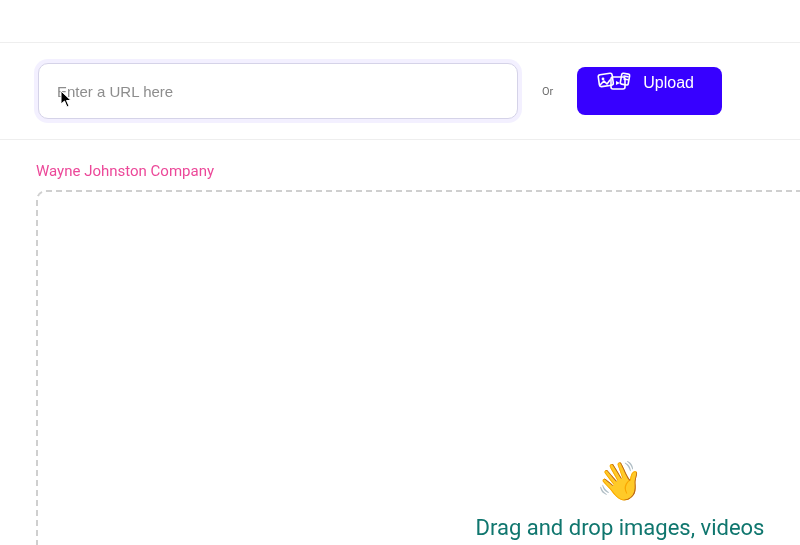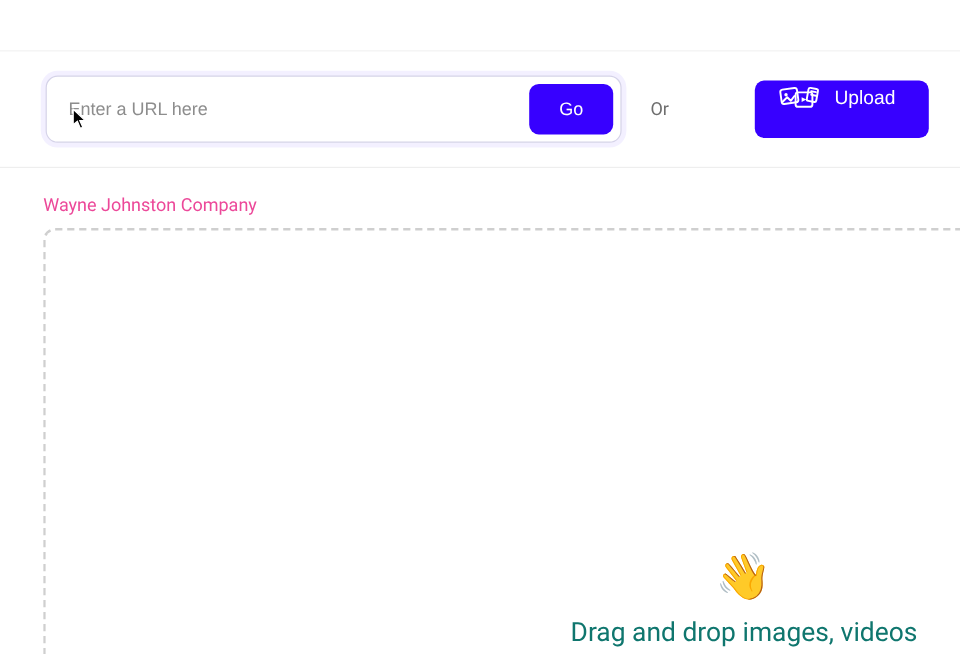--- a/index.html
+++ b/index.html
@@ -38,38 +38,37 @@
     height:42px;
     border:none;
     border-radius:8px;
     background:#3700ff;
     color:#fff;
     font-size:15px;
     font-weight:500;
     cursor:pointer;
   }
   .or-label {
-    font-size:15px;
+    font-size:11px;
     color:#6e6e6e;
   }
   .upload-btn {
     display:flex;
     align-items:center;
     justify-content:center;
     gap:12px;
     height:48px;
     padding: 0 28px 16px 20px;
     border:none;
     border-radius:8px;
     background:#3700ff;
     color:#fff;
     font-size:16px;
     font-weight:500;
     cursor:pointer;
-    margin-left:48px;
   }
   .upload-icon { display:flex; align-items:center; }
   .mid-divider { height:1px; background:#eeeeee; }
   .company-label {
     padding: 22px 0 10px 36px;
     font-size:15px;
     color:#ec4899;
   }
   .dropzone-wrap {
     padding: 0 0 0 36px;
@@ -111,21 +110,20 @@
 </style>
 </head>
 <body>
 
 <div class="top-spacer"></div>
 <div class="top-divider"></div>
 
 <div class="url-bar-row">
   <div class="url-input-wrap">
     <input class="url-input" type="text" placeholder="Enter a URL here" style="">
-    <button class="go-btn">Go</button>
   </div>
   <span class="or-label">Or</span>
   <button class="upload-btn">
     <span class="upload-icon">
       <svg width="34" height="24" viewBox="0 0 34 24" fill="none" stroke="#ffffff" stroke-width="1.6" stroke-linejoin="round" stroke-linecap="round">
         <rect x="1" y="4" width="14" height="12" rx="2" transform="rotate(-8 1 4)"></rect>
         <circle cx="6" cy="8" r="1.4" fill="#ffffff" stroke="none"></circle>
         <path d="M3 14 L7 10 L10 13 L13 9"></path>
         <rect x="14" y="6" width="14" height="12" rx="2"></rect>
         <polygon points="19,10 19,14 23,12" fill="#ffffff" stroke="none"></polygon>

